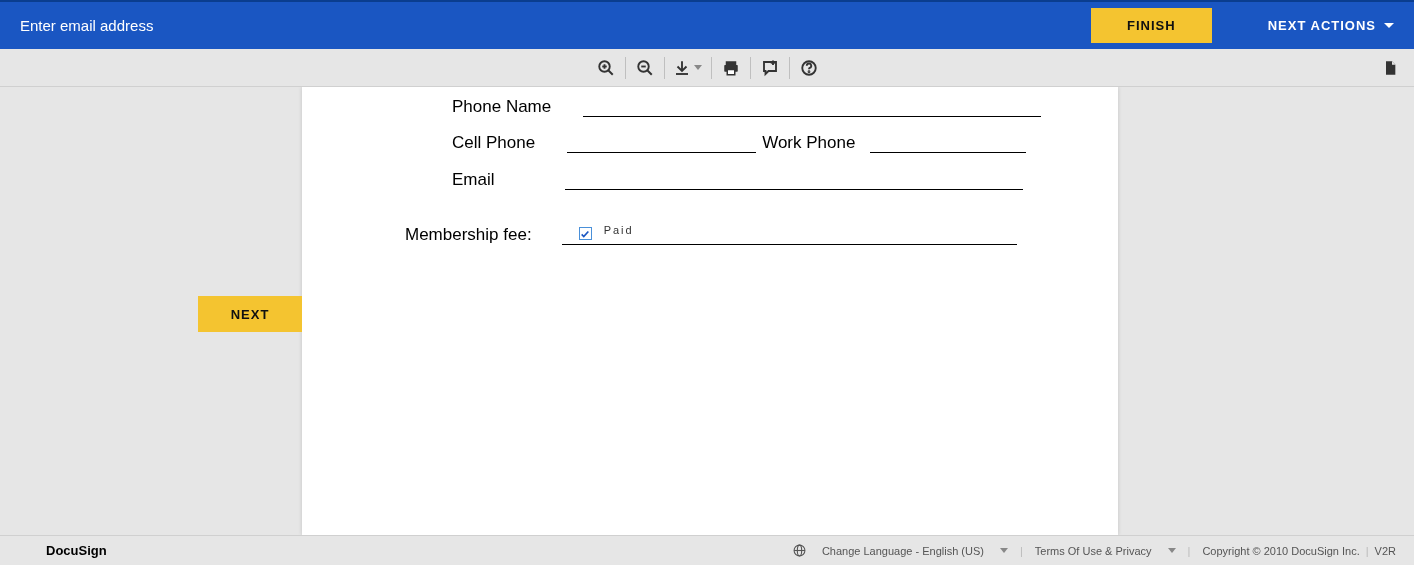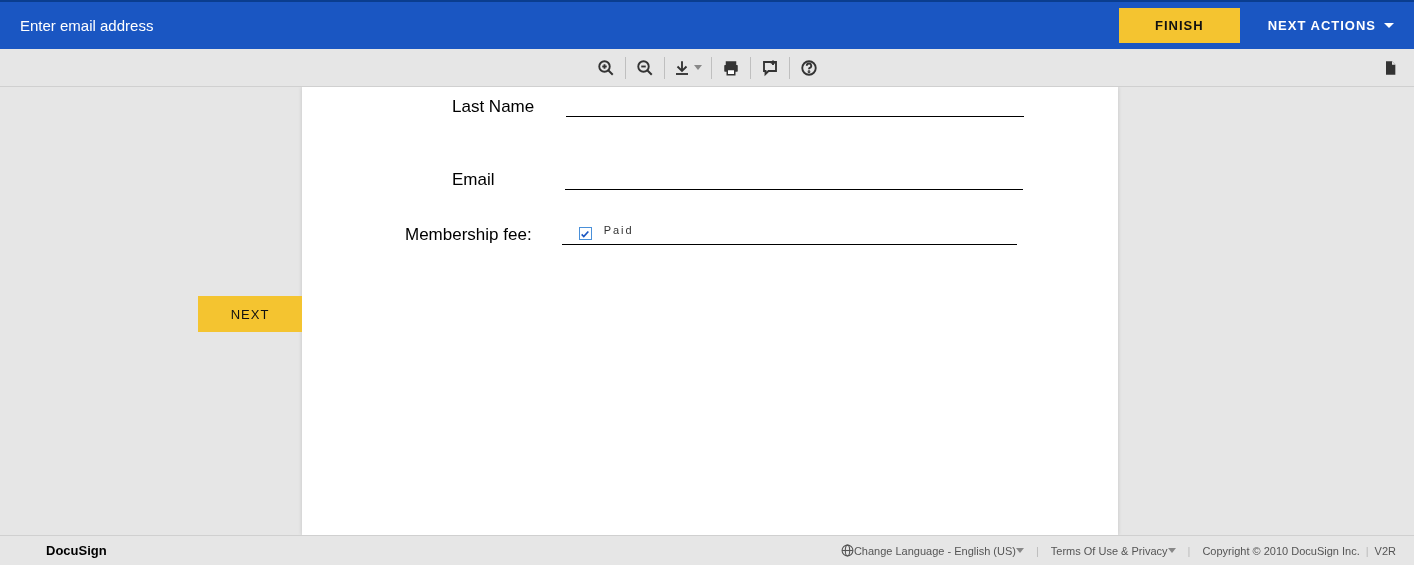--- a/index.html
+++ b/index.html
@@ -9,20 +9,21 @@
   
   .topbar {
     height: 49px;
     background: #1a56c2;
     border-top: 2px solid #0a3d8f;
     display: flex;
     align-items: center;
     padding: 0 20px;
     color: #fff;
     font-size: 15px;
+    gap: 28px;
   }
   .topbar .title { flex: 0 0 auto; }
   .topbar .spacer { flex: 1 1 auto; }
   .finish-btn {
     background: #f4c430;
     color: #111;
     font-weight: 700;
     letter-spacing: 1px;
     font-size: 13px;
     padding: 10px 36px;
@@ -159,42 +160,42 @@
 
   
   .next-btn {
     position:absolute;
     left:198px;
     top:209px;
     width:104px;
     height:36px;
     background:#f4c430;
     border:none;
-    font-weight:400;
+    font-weight:700;
     letter-spacing:1px;
     font-size:13px;
     color:#111;
     cursor:pointer;
   }
 
   
   .footer {
     height: 30px;
     background:#e6e6e6;
     border-top:1px solid #d0d0d0;
     display:flex;
     align-items:center;
     padding: 0 18px 0 46px;
     font-size: 11px;
     color:#555;
     text-align:center;
   }
   .footer .brand { font-weight:700; font-size:13px; color:#000;}
   .footer .spacer { flex:1 1 auto; }
-  .footer .item { display:flex; align-items:center; gap:0; cursor:pointer;}
+  .footer .item { display:flex; align-items:center; gap:16px; cursor:pointer;}
   .footer .divider { margin: 0 12px; color:#bbb;}
   .caret-down-grey {
     width:0;height:0;
     border-left:4px solid transparent;
     border-right:4px solid transparent;
     border-top:5px solid #888;
     display:inline-block;
   }
 </style>
 </head>
@@ -268,24 +269,30 @@
         <path d="M15 2v5h5" fill="#e6e6e6"></path>
     </svg>
   </div>
 </div>
 
 <div class="canvas-wrap">
 
   <div class="doc-page">
 
     <div class="form-row row-lastname">
-      <span class="form-label">Last Name</span>
+      <span class="form-label">Phone Name</span>
       <span class="underline"></span>
     </div>
 
+    <div class="form-row row-phone">
+      <span class="form-label">Cell Phone</span>
+      <span class="underline u1"></span>
+      <span class="form-label lbl2">Work Phone</span>
+      <span class="underline u2"></span>
+    </div>
 
     <div class="form-row row-fee">
       <span class="form-label">Membership fee:</span>
       <span class="underline-wrap">
         <span class="fee-check">
           <svg width="10" height="10" viewBox="0 0 24 24" fill="none" stroke="#1a56c2" stroke-width="4">
               <polyline points="4 13 9 18 20 6"></polyline>
             </svg>
         </span>
         <span class="fee-paid">Paid</span>

